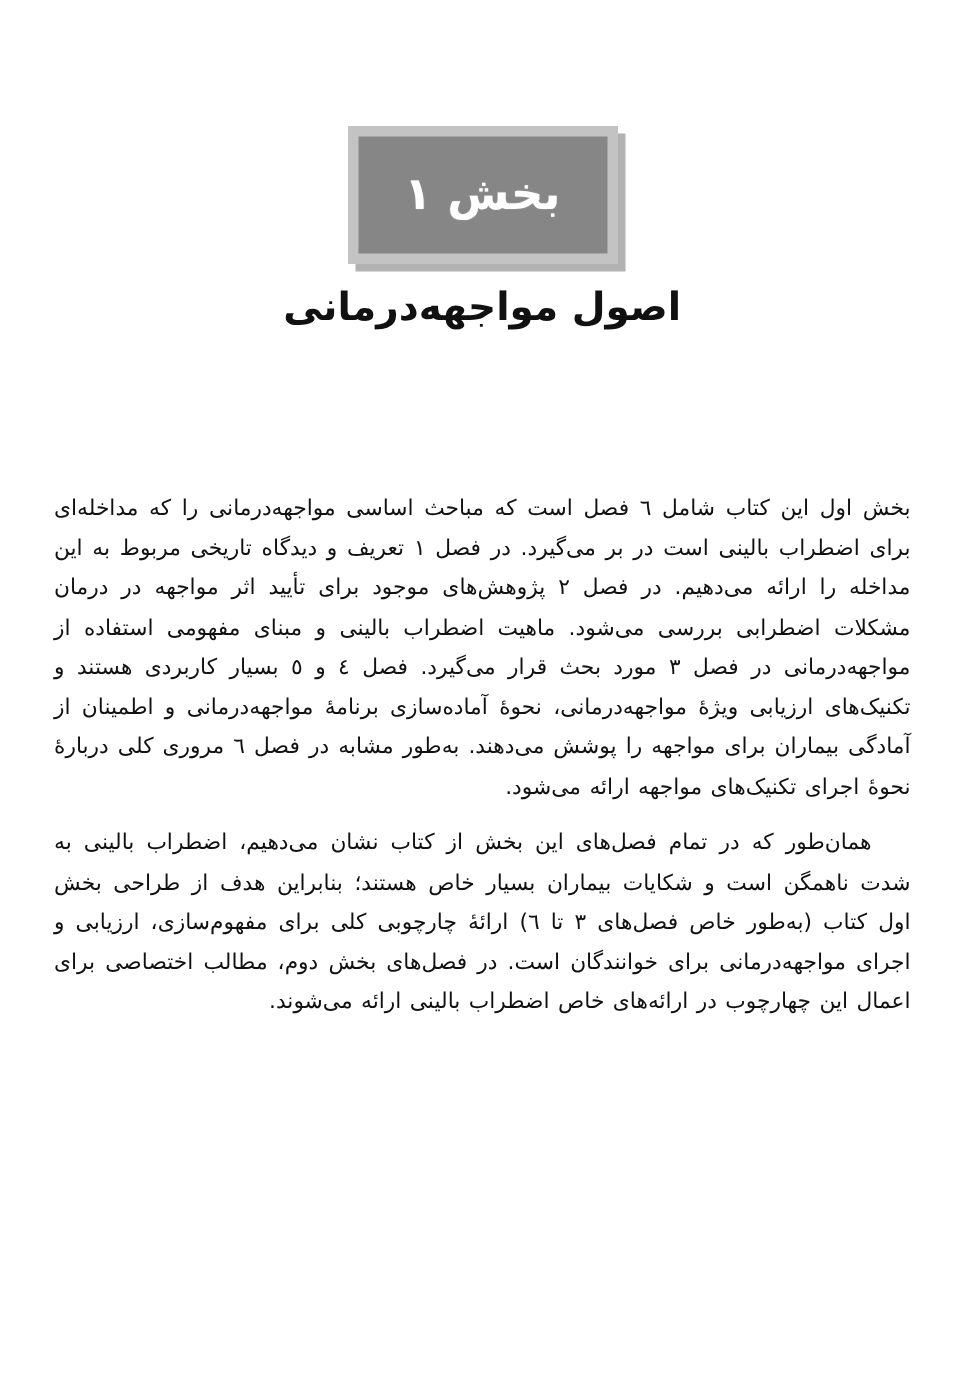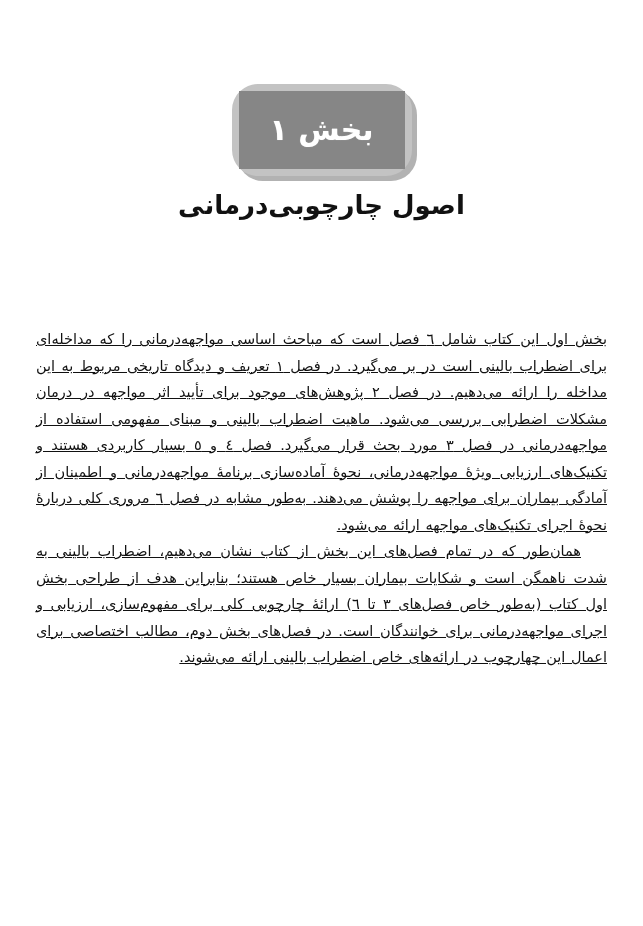--- a/index.html
+++ b/index.html
@@ -31,21 +31,20 @@
     width:100%;
     display:flex;
     justify-content:center;
   }
   .section-box{
     width:180px;
     height:92px;
     background:var(--box-frame);
     padding:7px;
     box-shadow:5px 5px 0 var(--box-shadow);
-    border-radius:26px;
   }
   .section-box-inner{
     width:100%;
     height:100%;
     background:var(--box-fill);
     display:flex;
     align-items:center;
     justify-content:center;
   }
   .section-label{
@@ -70,27 +69,27 @@
     position:absolute;
     top:326px;
     right:36px;
     left:36px;
     direction:rtl;
     text-align:justify;
     font-size:14.5px;
     line-height:26.5px;
     color:var(--ink);
     word-spacing:1px;
-    text-decoration:underline;
   }
   .para{
     text-align:justify;
   }
   .para-indent{
     text-indent:26px;
+    margin-top:11px;
   }
   .page-number{
     position:absolute;
     top:845px;
     left:0;
     width:100%;
     text-align:center;
     font-size:10px;
     color:var(--ink);
   }
@@ -101,21 +100,21 @@
 <div class="page">
 
   <div class="section-box-wrap">
     <div class="section-box">
       <div class="section-box-inner">
         <span class="section-label">بخش ۱</span>
       </div>
     </div>
   </div>
 
-  <h1 class="title">اصول چارچوبی‌درمانی</h1>
+  <h1 class="title">اصول مواجهه‌درمانی</h1>
 
   <div class="body-text">
     <p class="para">بخش اول این کتاب شامل ٦ فصل است که مباحث اساسی مواجهه‌درمانی را که مداخله‌ای برای اضطراب بالینی است در بر می‌گیرد. در فصل ۱ تعریف و دیدگاه تاریخی مربوط به این مداخله را ارائه می‌دهیم. در فصل ۲ پژوهش‌های موجود برای تأیید اثر مواجهه در درمان مشکلات اضطرابی بررسی می‌شود. ماهیت اضطراب بالینی و مبنای مفهومی استفاده از مواجهه‌درمانی در فصل ۳ مورد بحث قرار می‌گیرد. فصل ٤ و ٥ بسیار کاربردی هستند و تکنیک‌های ارزیابی ویژهٔ مواجهه‌درمانی، نحوهٔ آماده‌سازی برنامهٔ مواجهه‌درمانی و اطمینان از آمادگی بیماران برای مواجهه را پوشش می‌دهند. به‌طور مشابه در فصل ٦ مروری کلی دربارهٔ نحوهٔ اجرای تکنیک‌های مواجهه ارائه می‌شود.</p>
     <p class="para para-indent">همان‌طور که در تمام فصل‌های این بخش از کتاب نشان می‌دهیم، اضطراب بالینی به شدت ناهمگن است و شکایات بیماران بسیار خاص هستند؛ بنابراین هدف از طراحی بخش اول کتاب (به‌طور خاص فصل‌های ۳ تا ٦) ارائهٔ چارچوبی کلی برای مفهوم‌سازی، ارزیابی و اجرای مواجهه‌درمانی برای خوانندگان است. در فصل‌های بخش دوم، مطالب اختصاصی برای اعمال این چهارچوب در ارائه‌های خاص اضطراب بالینی ارائه می‌شوند.</p>
   </div>
 
 
 </div>
 
 </body></html>

